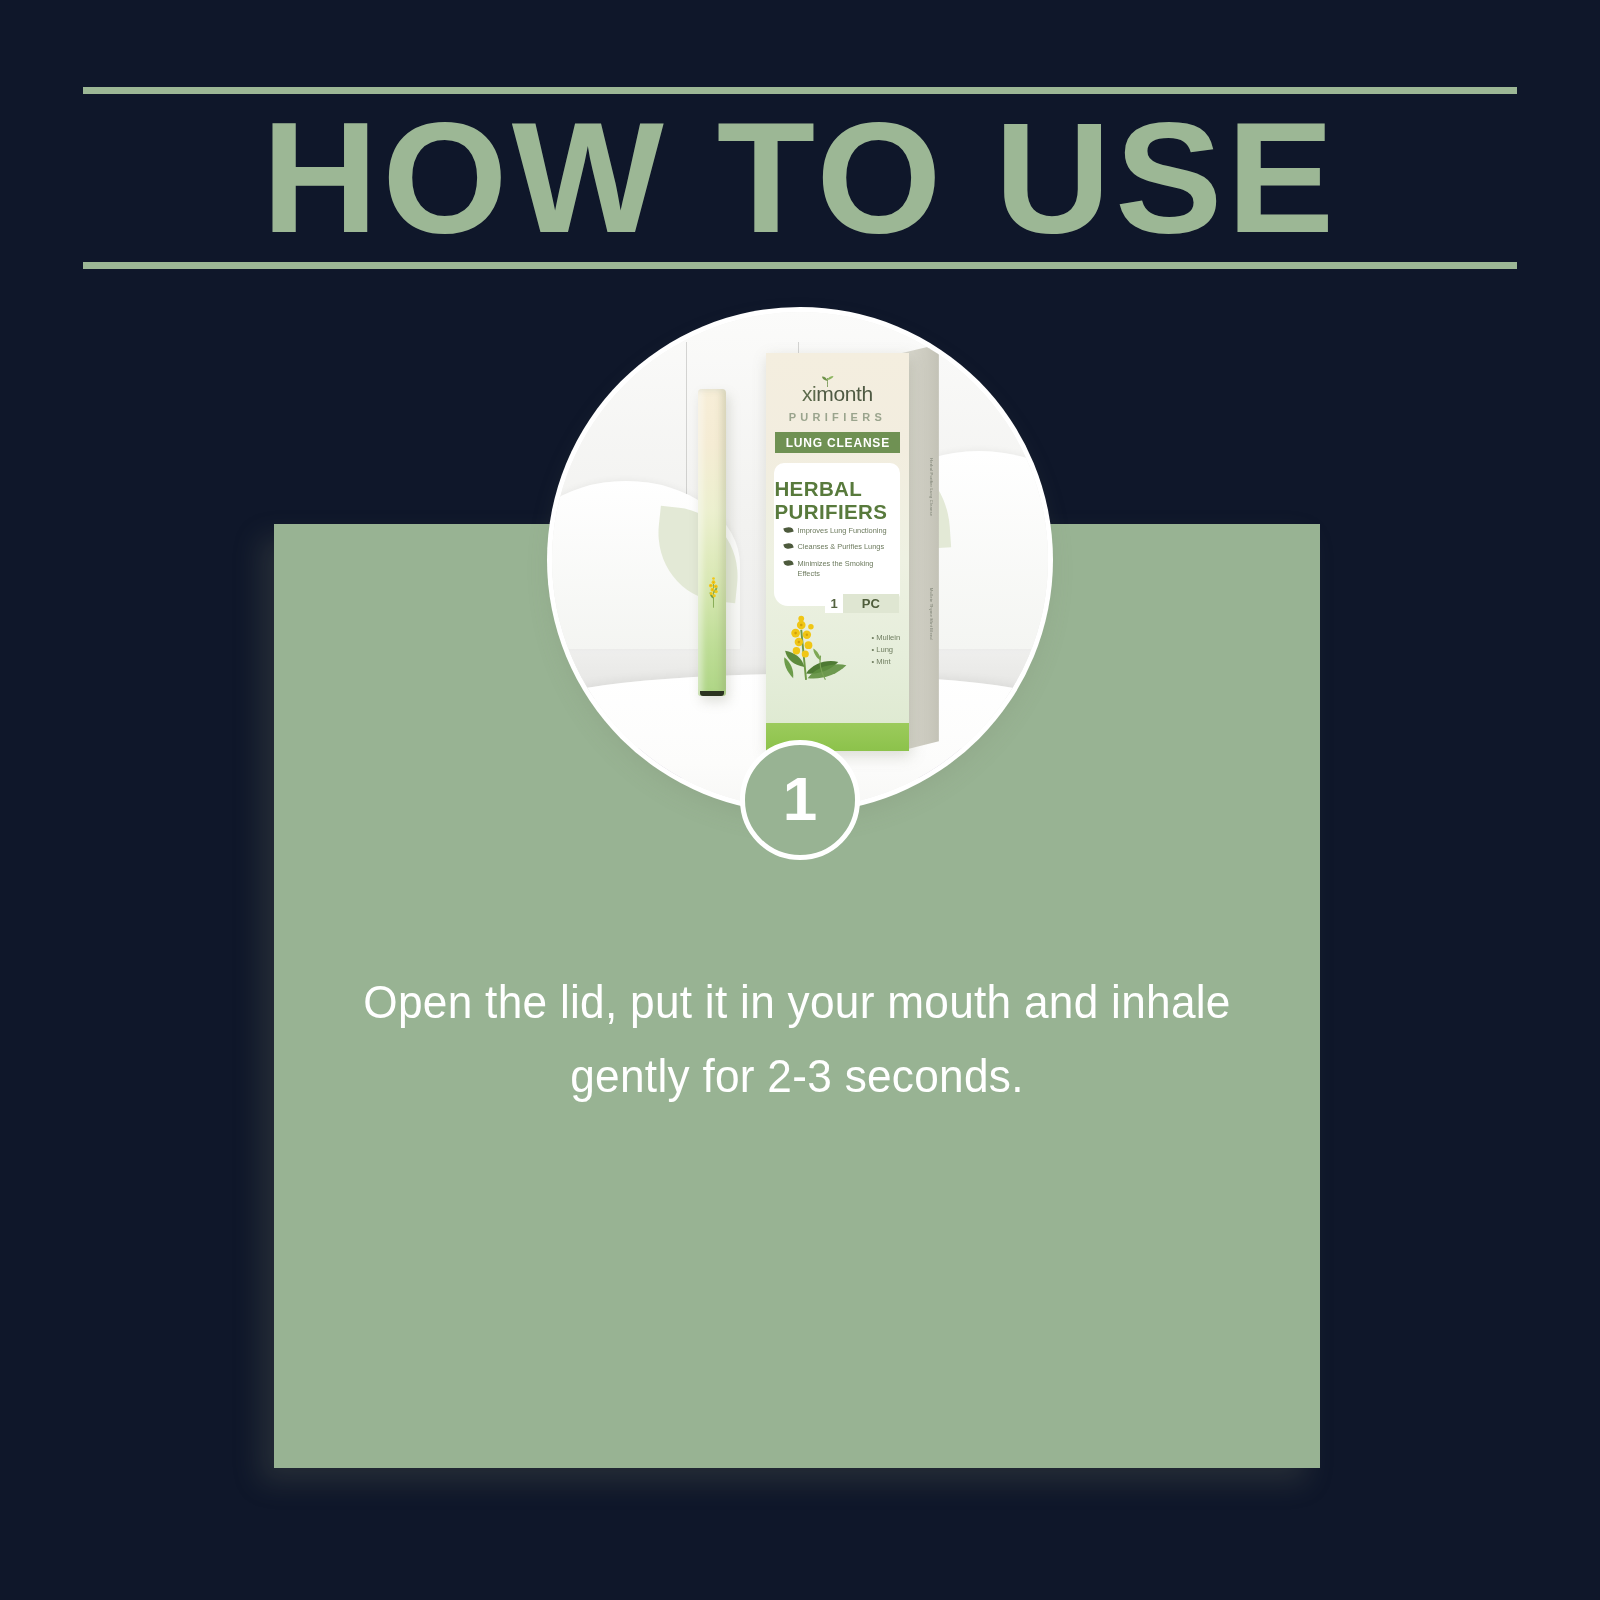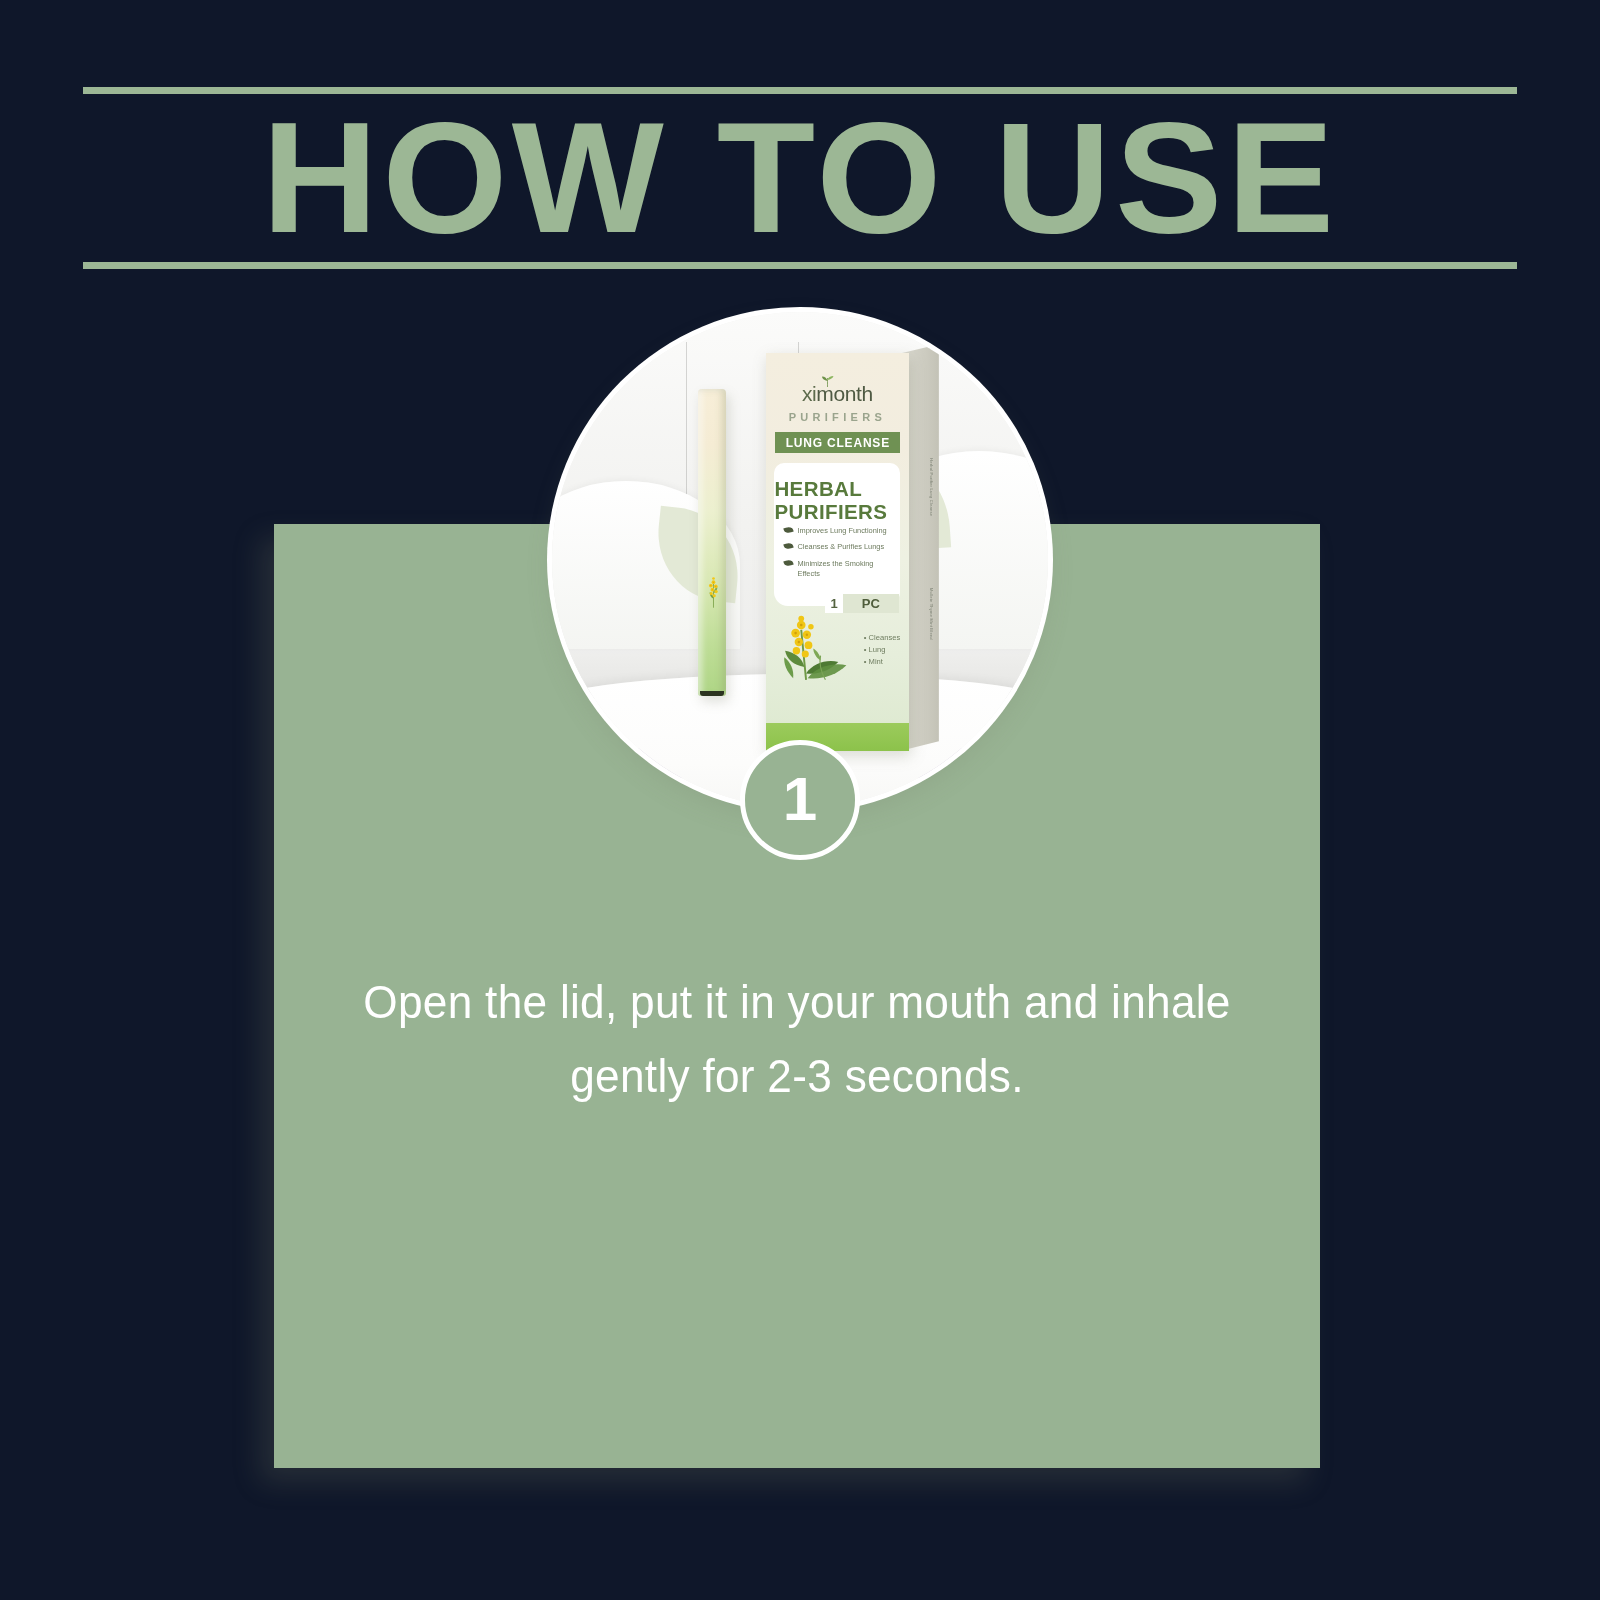--- a/index.html
+++ b/index.html
@@ -401,21 +401,21 @@
             <path d="M70 80 C64 70 62 58 64 50" stroke="#7aa455" stroke-width="1.4" fill="none"></path>
             <path d="M64 56 C58 52 55 46 55 41 C60 44 64 50 64 56 Z" fill="#7fa856"></path>
           </svg>
 
           <div class="pc-badge">
             <span class="num">1</span>
             <span class="unit">PC</span>
           </div>
 
           <div class="ingredients">
-            <div>• Cleanses</div>
+            <div>• Mullein</div>
             <div>• Lung</div>
             <div>• Mint</div>
           </div>
 
         </div>
       </div>
 
     </div>
   </div>
 

